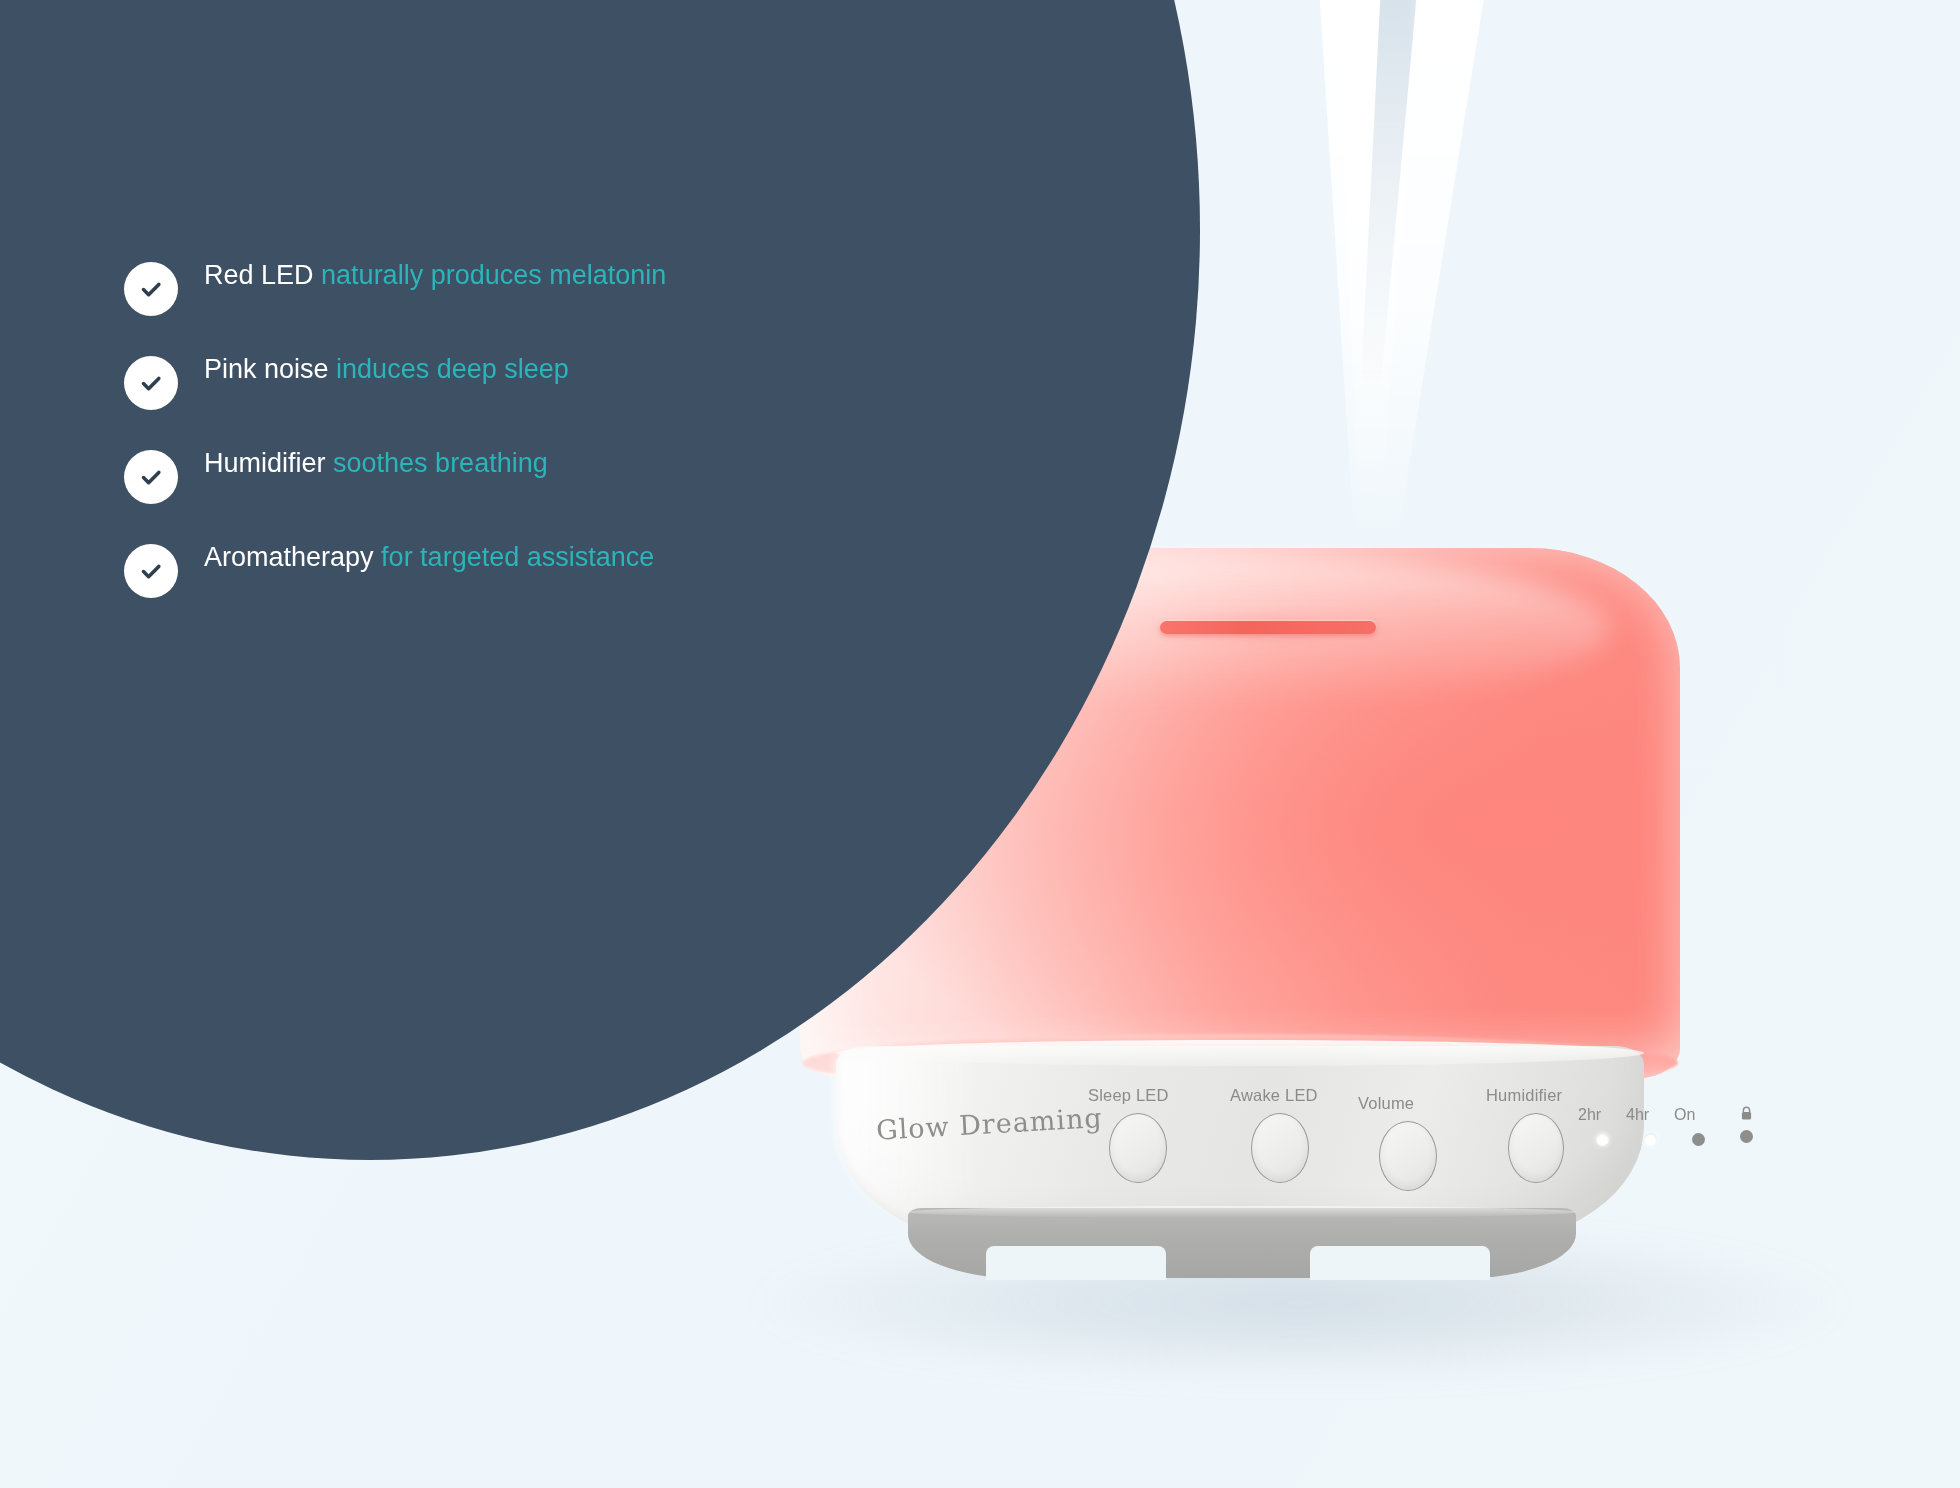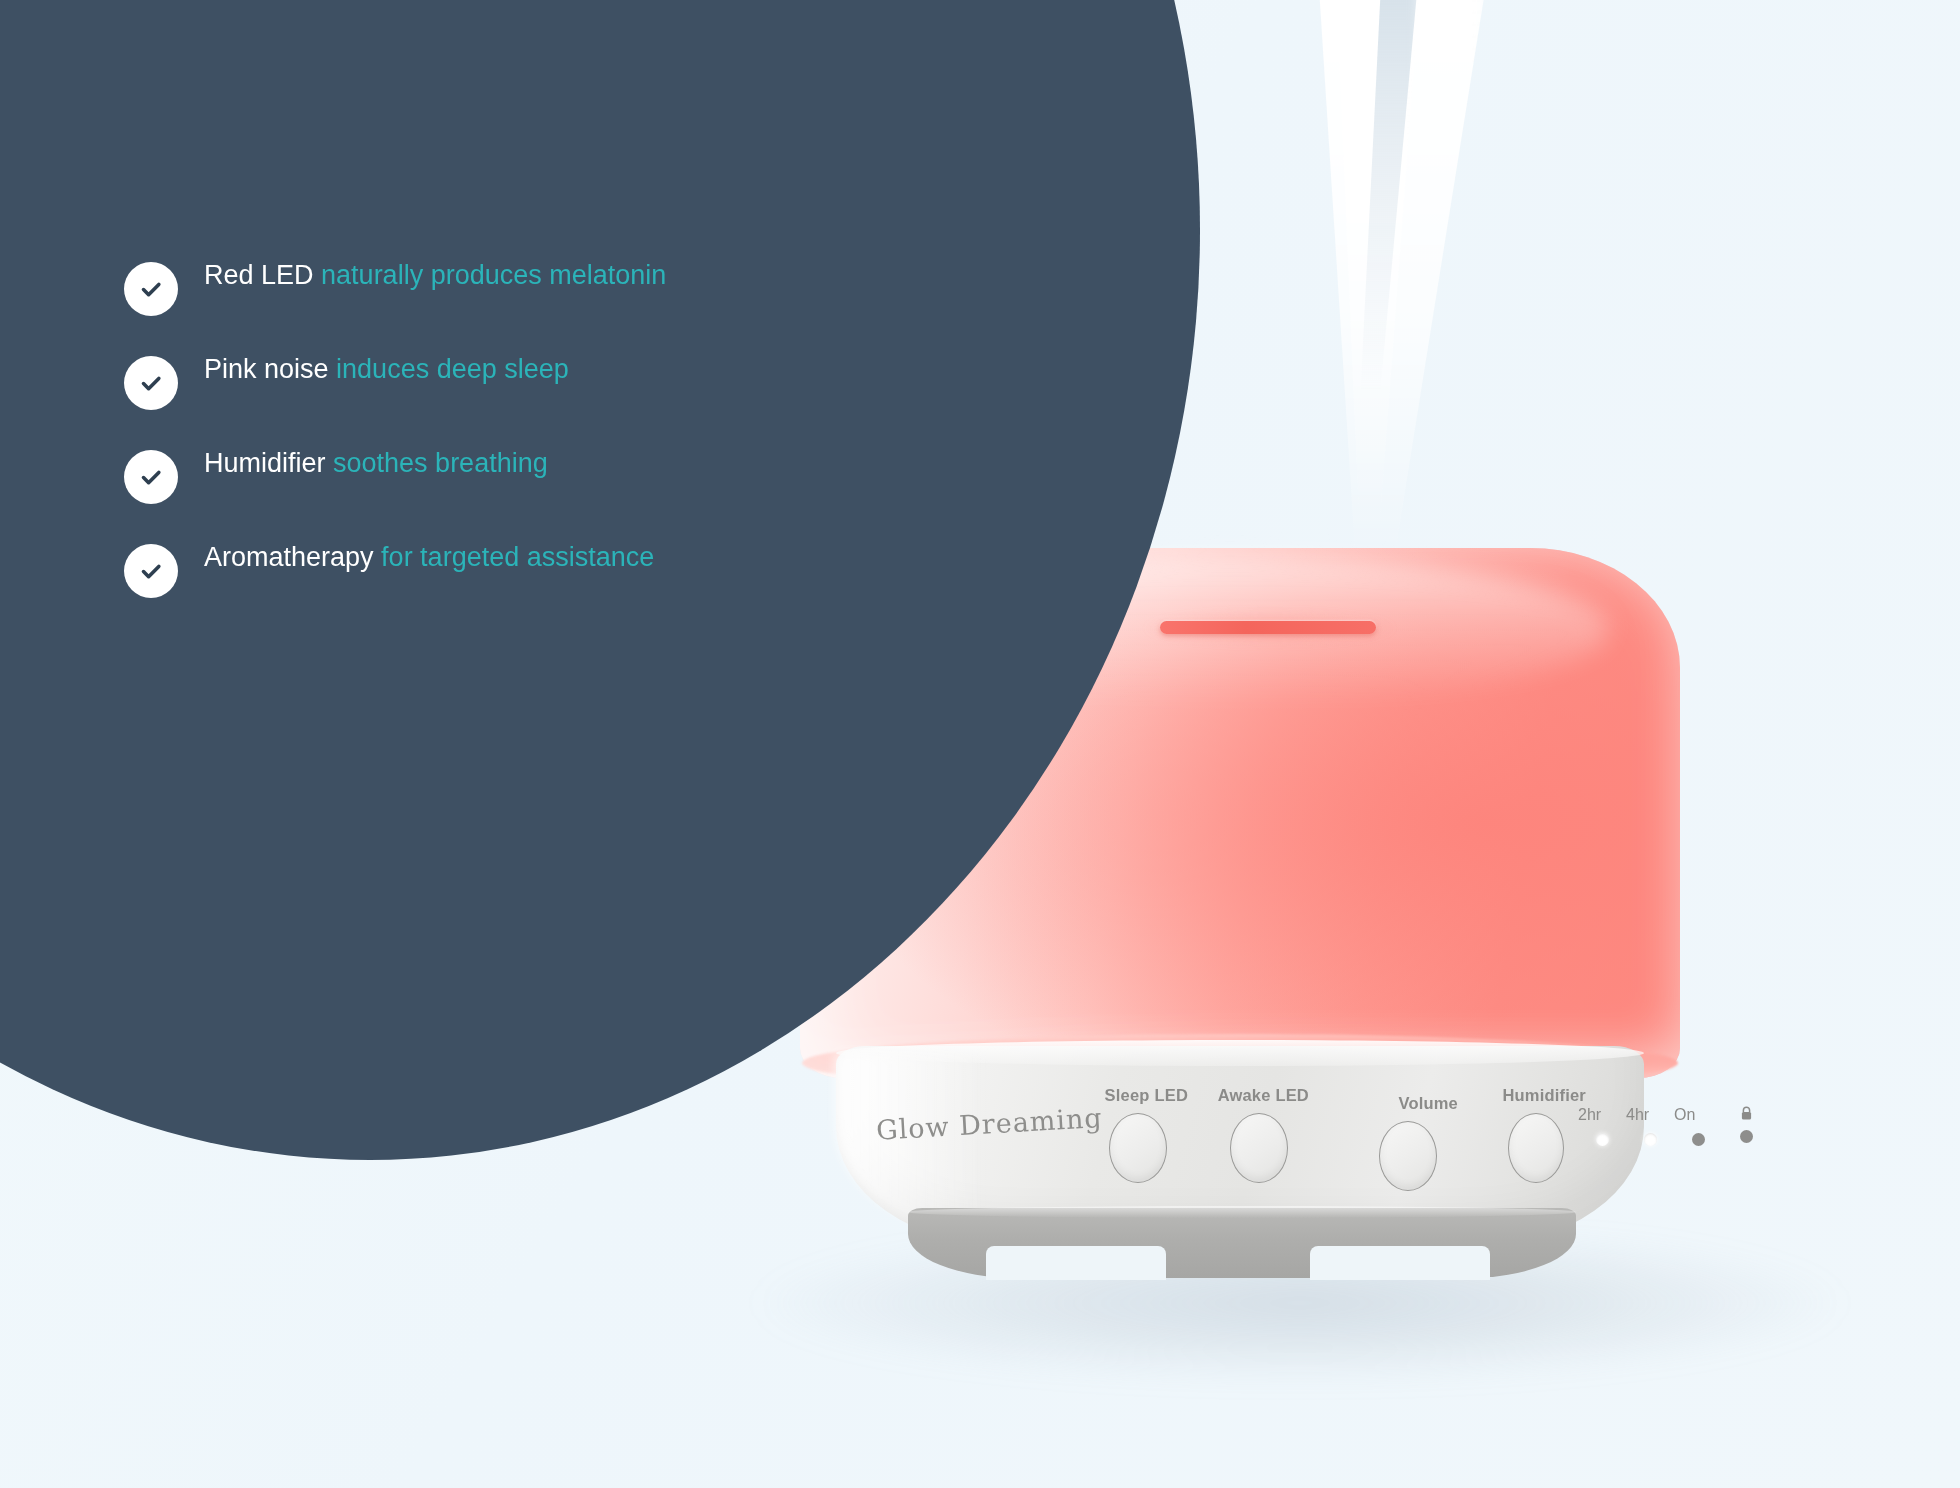--- a/index.html
+++ b/index.html
@@ -219,39 +219,38 @@
     font-size: 27px;
     letter-spacing: 1px;
     color: #8e8e8c;
     transform: rotate(-3.2deg);
     white-space: nowrap;
   }
   .ctrl {
     position: absolute;
     top: 40px;
     width: 100px;
-    text-align: right;
-    font-weight: bold;
+    text-align: left;
   }
   .ctrl .lbl {
     font-size: 16.5px;
     color: #8b8b89;
     letter-spacing: 0.2px;
     white-space: nowrap;
   }
   .ctrl .knob {
     margin: 8px auto 0;
     width: 56px; height: 68px;
     border-radius: 50%;
     border: 1.6px solid #9a9a98;
     background: linear-gradient(145deg, #f7f7f6 0%, #ededec 55%, #e3e3e1 100%);
     box-shadow: inset 0 -4px 8px rgba(0,0,0,0.06);
   }
   .ctrl.c1 { left: 252px; }
-  .ctrl.c2 { left: 373px; }
+  .ctrl.c2 { left: 394px; }
   .ctrl.c3 { left: 522px; margin-top: 8px; }
   .ctrl.c4 { left: 650px; }
   .ctrl.c4 .knob { width: 54px; }
 
   .ind {
     position: absolute;
     top: 60px;
     width: 48px;
   }
   .ind .lbl {

